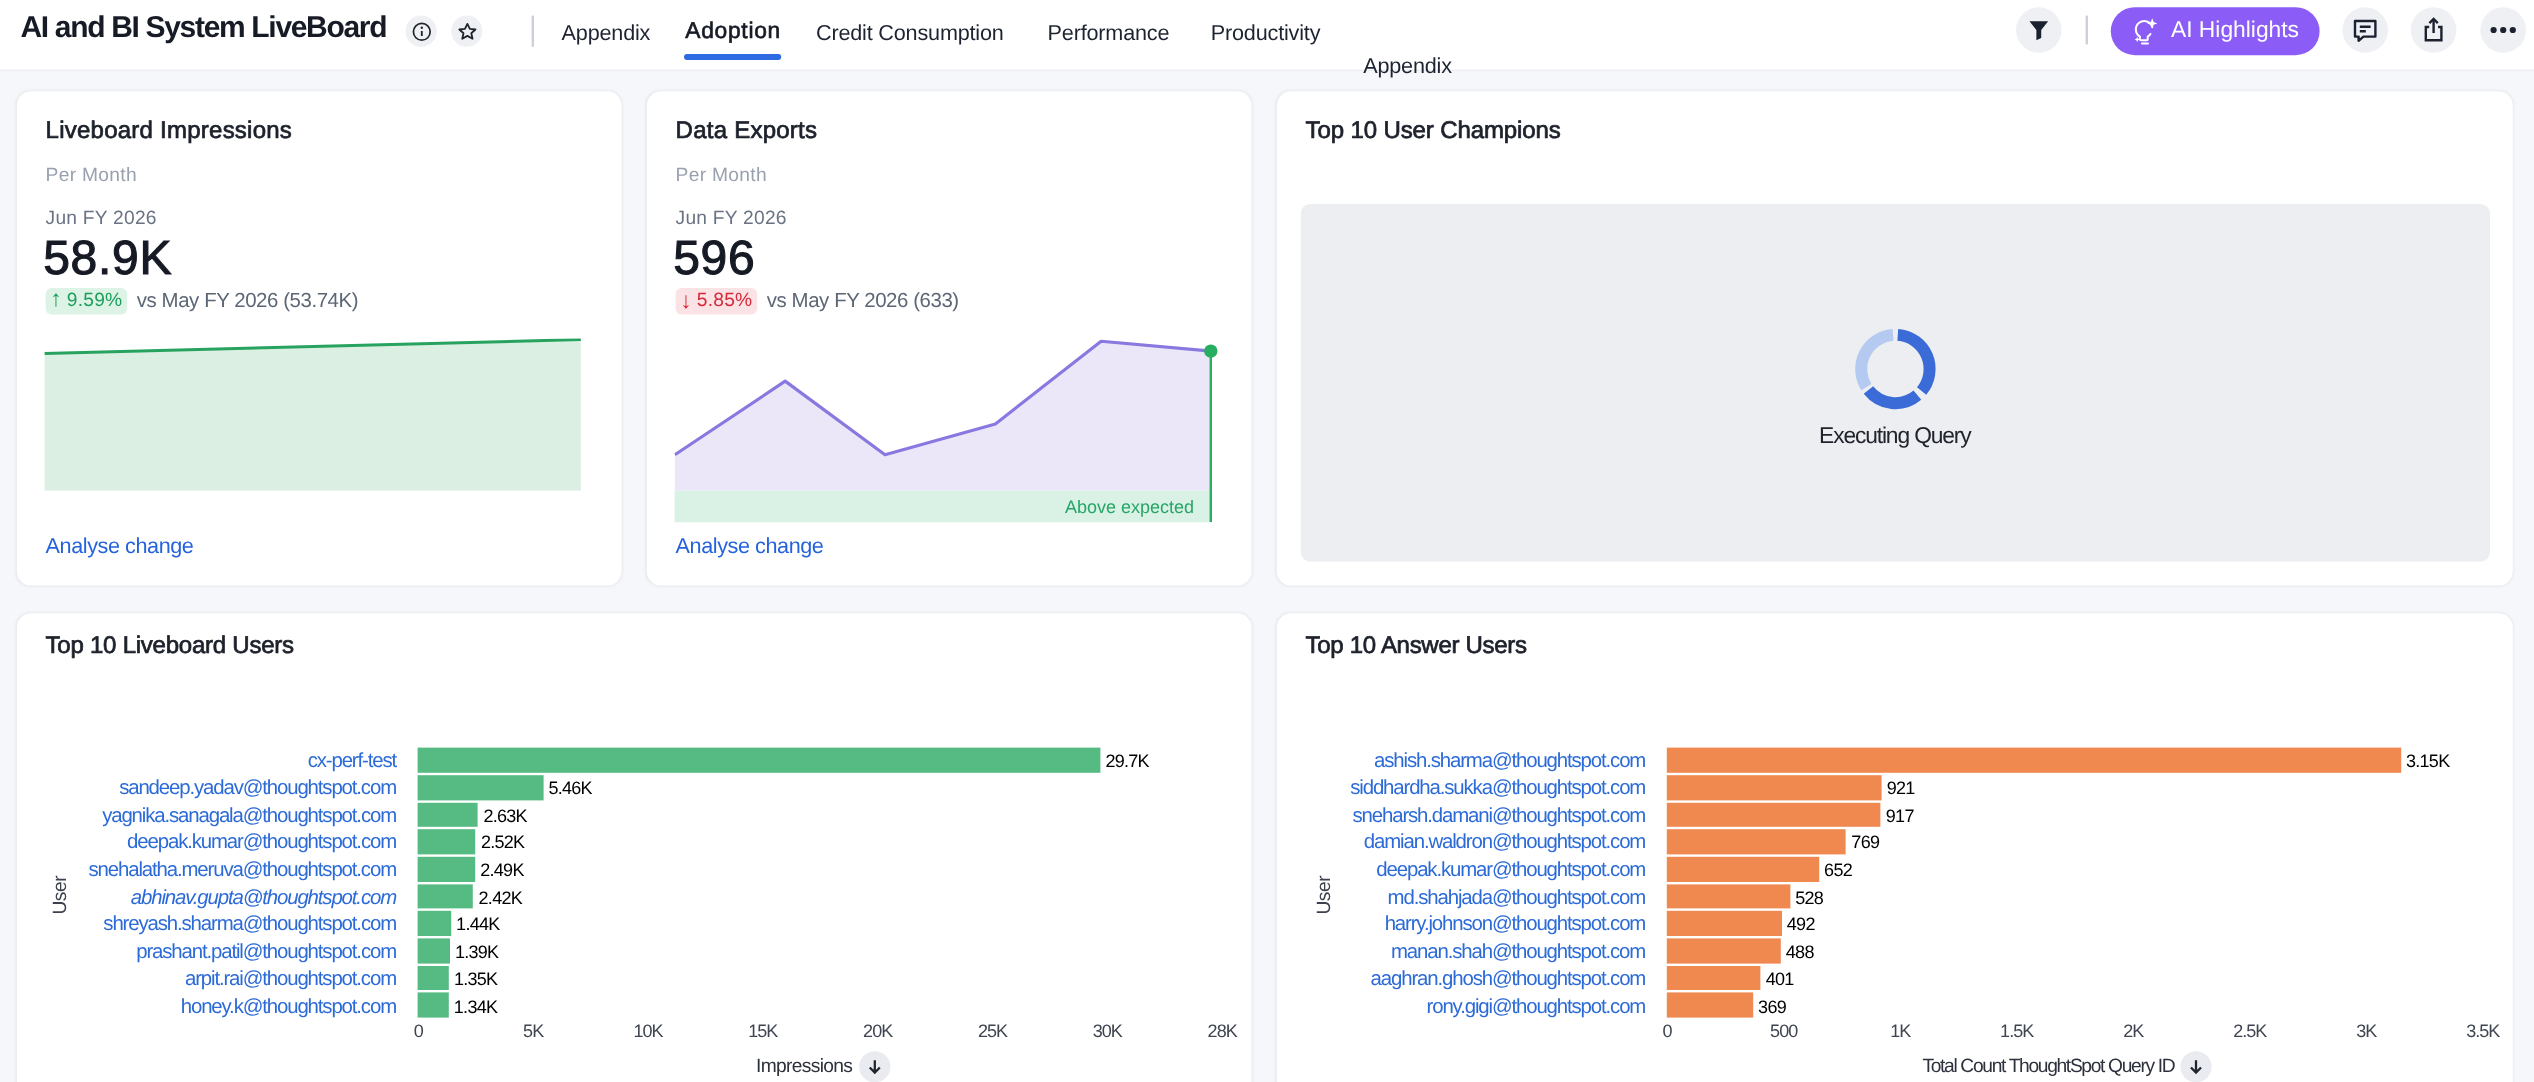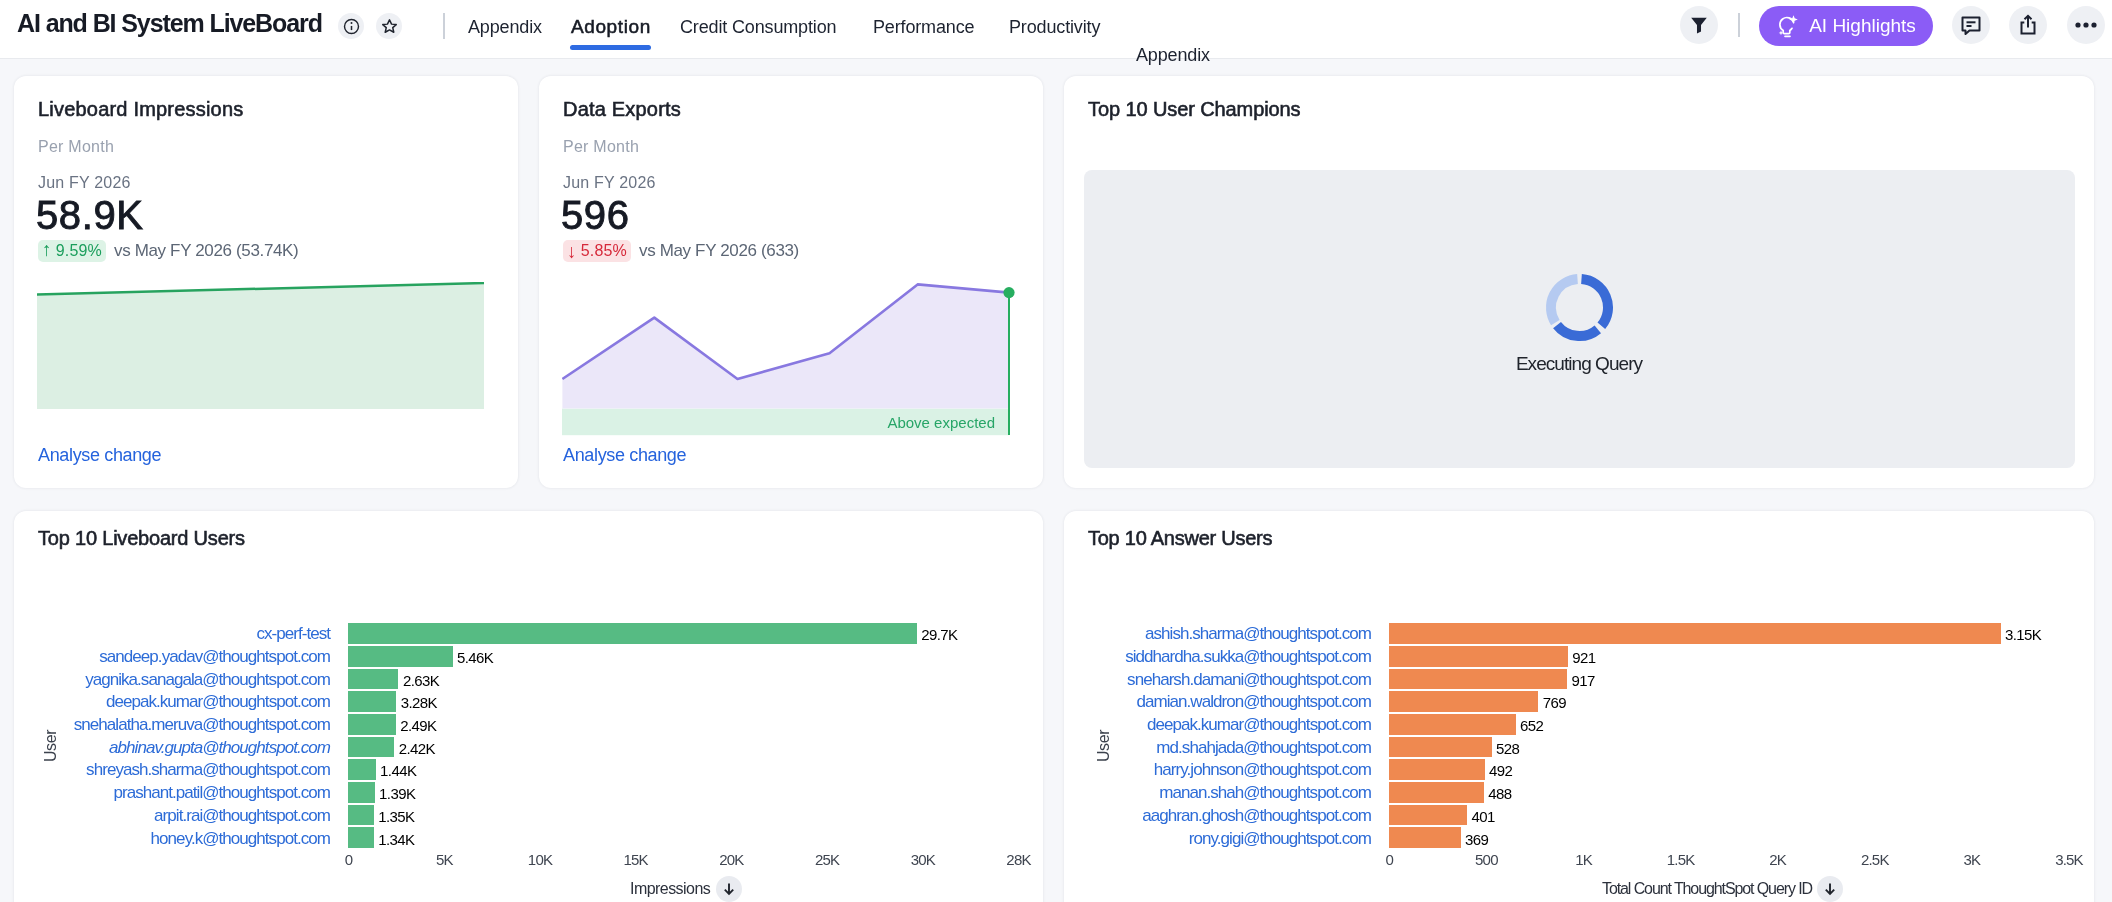--- a/index.html
+++ b/index.html
@@ -145,21 +145,21 @@
   <div class="bar" style="left:334px; top:112.1px; width:568.7px; height:20.8px; background:#56bb83;"></div>
   <div class="vallbl" style="left:907.2px; top:116.2px;">29.7K</div>
   <div class="emaillbl" style="right:713px; top:136.9px;">sandeep.yadav@thoughtspot.com</div>
   <div class="bar" style="left:334px; top:134.8px; width:104.5px; height:20.8px; background:#56bb83;"></div>
   <div class="vallbl" style="left:443.0px; top:138.9px;">5.46K</div>
   <div class="emaillbl" style="right:713px; top:159.6px;">yagnika.sanagala@thoughtspot.com</div>
   <div class="bar" style="left:334px; top:157.5px; width:50.4px; height:20.8px; background:#56bb83;"></div>
   <div class="vallbl" style="left:388.9px; top:161.6px;">2.63K</div>
   <div class="emaillbl" style="right:713px; top:182.3px;">deepak.kumar@thoughtspot.com</div>
   <div class="bar" style="left:334px; top:180.2px; width:48.3px; height:20.8px; background:#56bb83;"></div>
-  <div class="vallbl" style="left:386.8px; top:184.3px;">3.28K</div>
+  <div class="vallbl" style="left:386.8px; top:184.3px;">2.52K</div>
   <div class="emaillbl" style="right:713px; top:205.0px;">snehalatha.meruva@thoughtspot.com</div>
   <div class="bar" style="left:334px; top:202.9px; width:47.7px; height:20.8px; background:#56bb83;"></div>
   <div class="vallbl" style="left:386.2px; top:207.0px;">2.49K</div>
   <div class="emaillbl" style="right:713px; top:227.7px;font-style:italic;">abhinav.gupta@thoughtspot.com</div>
   <div class="bar" style="left:334px; top:225.6px; width:46.3px; height:20.8px; background:#56bb83;"></div>
   <div class="vallbl" style="left:384.8px; top:229.7px;">2.42K</div>
   <div class="emaillbl" style="right:713px; top:250.4px;">shreyash.sharma@thoughtspot.com</div>
   <div class="bar" style="left:334px; top:248.3px; width:27.6px; height:20.8px; background:#56bb83;"></div>
   <div class="vallbl" style="left:366.1px; top:252.4px;">1.44K</div>
   <div class="emaillbl" style="right:713px; top:273.1px;">prashant.patil@thoughtspot.com</div>

